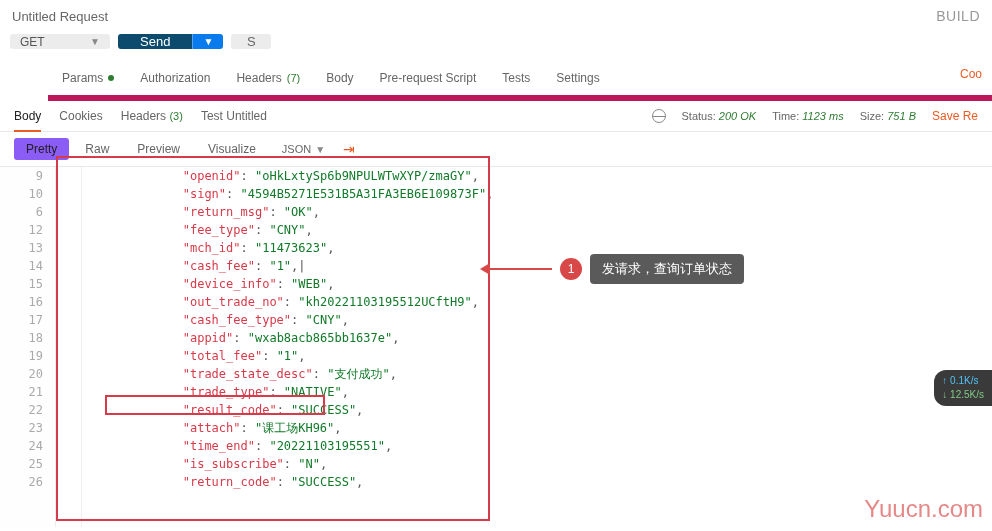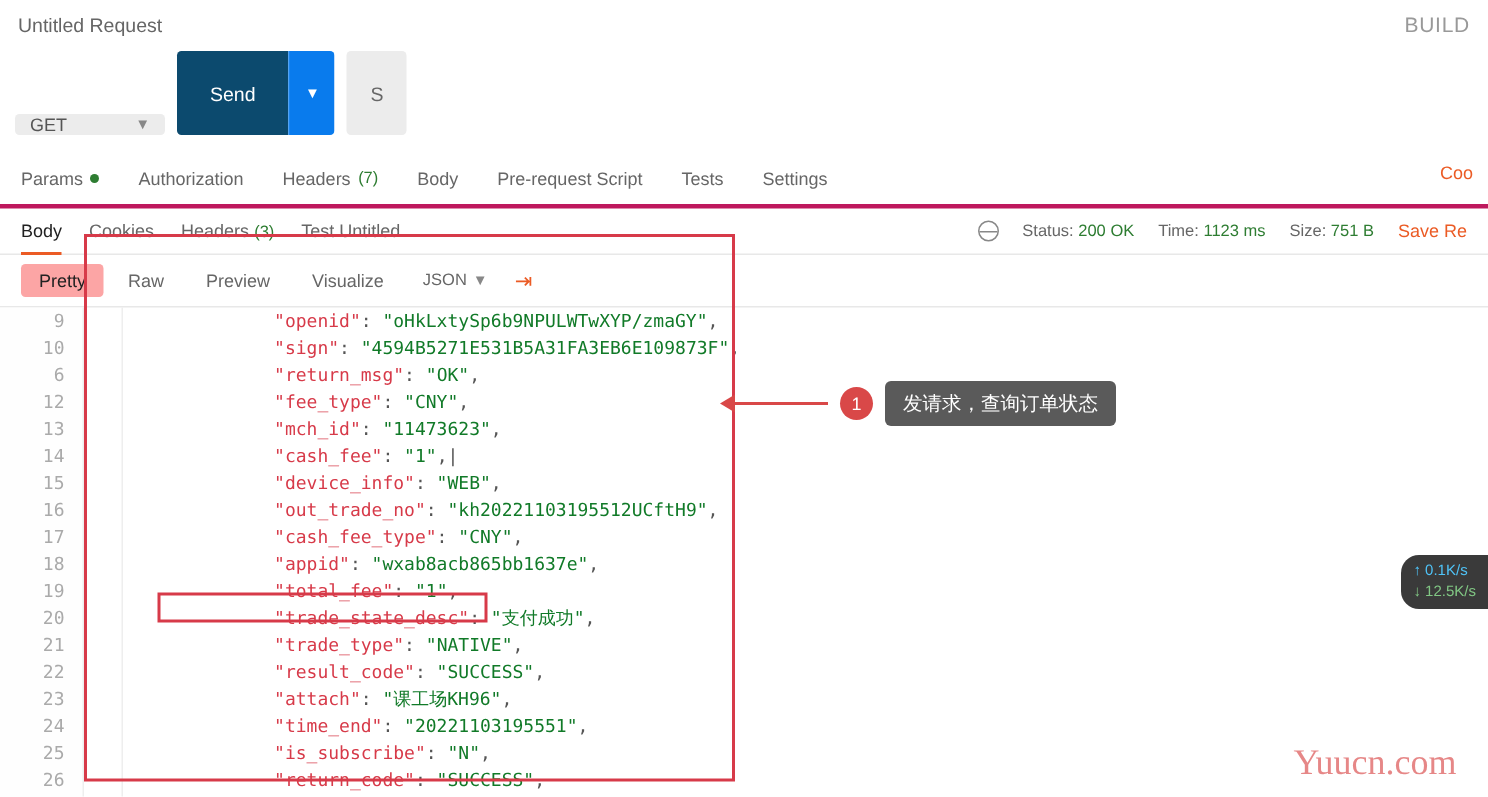--- a/index.html
+++ b/index.html
@@ -1,63 +1,63 @@
 <!DOCTYPE html>
 <html><head>
 <meta charset="utf-8">
 <style>
 * { margin: 0; padding: 0; box-sizing: border-box; }
 body { font-family: -apple-system, BlinkMacSystemFont, "Segoe UI", Arial, sans-serif; font-size: 12px; color: #212121; overflow: hidden; width: 992px; height: 531px; position: relative; background: #fff; }
 .header { display: flex; justify-content: space-between; align-items: center; padding: 8px 12px 6px; }
 .title { color: #666; font-size: 13px; }
 .build { color: #999; font-size: 14px; letter-spacing: 0.5px; margin-left: 13px; }
 .url-row { display: flex; gap: 8px; padding: 4px 10px 10px; align-items: stretch; }
-.method { display: flex; align-items: center; justify-content: space-between; background: #ececec; padding: 0 10px; width: 100px; border-radius: 3px; color: #555; font-size: 12px; margin-top: 42px; }
+.method { display: flex; align-items: center; justify-content: space-between; background: #ececec; padding: 0 10px; width: 100px; border-radius: 3px; color: #555; font-size: 12px; }
 .chev { color: #888; font-size: 10px; }
 .url-input { flex: 1; background: #ececec; border: 2px solid #d73a49; border-radius: 3px; padding: 0 14px; display: flex; align-items: center; color: #666; font-size: 13px; }
 .send-wrap { display: flex; }
 .send-btn { background: #0c4a6e; color: #fff; border: none; padding: 0 22px; font-size: 13px; border-radius: 3px 0 0 3px; font-weight: 500; }
 .send-drop { background: #097BED; color: #fff; border: none; border-left: 1px solid rgba(255,255,255,0.3); padding: 0 10px; border-radius: 0 3px 3px 0; font-size: 10px; }
 .extra-btn { width: 40px; background: #ececec; border-radius: 3px; display: flex; align-items: center; justify-content: center; color: #666; font-size: 13px; }
-.tabs { display: flex; gap: 26px; padding: 6px 14px 0; border-bottom: 3px solid #be185d; position: relative; }
+.tabs { display: flex; gap: 26px; padding: 6px 14px 0; border-bottom: 6px solid #be185d; position: relative; margin-left: 48px; }
 .tab { padding: 6px 0 10px; color: #666; font-size: 12px; cursor: pointer; display: flex; align-items: center; gap: 5px; }
 .dot { width: 6px; height: 6px; background: #2e7d32; border-radius: 50%; display: inline-block; }
 .pill { color: #2e7d32; font-size: 11px; }
 .cookies-link { position: absolute; right: 10px; top: 8px; color: #EB5B25; font-size: 12px; }
 .resp-row { display: flex; justify-content: space-between; align-items: center; padding: 8px 14px; border-bottom: 1px solid #e8e8e8; }
 .resp-left { display: flex; gap: 18px; color: #666; font-size: 12px; }
 .resp-left .active { color: #212121; border-bottom: 2px solid #EB5B25; padding-bottom: 6px; margin-bottom: -9px; }
 .resp-right { display: flex; gap: 16px; align-items: center; color: #666; font-size: 11px; }
-.green { color: #2e7d32; }
+.green { color: #2e7d32; font-style: italic; }
 .save { color: #EB5B25; font-size: 12px; }
 .globe { width: 14px; height: 14px; border: 1px solid #888; border-radius: 50%; position: relative; }
 .globe::before { content: ''; position: absolute; left: 0; right: 0; top: 50%; border-top: 1px solid #888; }
 .view-row { display: flex; gap: 4px; padding: 6px 14px; align-items: center; border-bottom: 1px solid #e8e8e8; }
 .view-btn { padding: 4px 12px; color: #666; font-size: 12px; border-radius: 3px; }
-.view-btn.active { background: #fca5a5; color: #212121; }
+.view-btn.active { background: #8b5cf6; color: #212121; }
 .json-sel { padding: 4px 10px; color: #666; font-size: 11px; display: flex; align-items: center; gap: 4px; }
 .search-ic { color: #EB5B25; font-size: 14px; margin-left: 4px; }
 .code-area { position: relative; display: flex; font-family: Consolas, Monaco, monospace; font-size: 12px; height: 360px; }
 .gutter { width: 56px; text-align: right; color: #aaa; padding-right: 12px; background: #fefefe; border-right: 1px solid #eee; }
 .gutter div { height: 18px; line-height: 18px; }
 .code { flex: 1; padding-left: 12px; position: relative; }
 .line { height: 18px; line-height: 18px; white-space: pre; }
 .fold-ruler { position: absolute; left: 0; top: 0; bottom: 0; width: 26px; border-right: 1px solid #eee; }
 .k { color: #d73a49; }
 .s { color: #117a28; }
 .p { color: #555; }
 .red-box { position: absolute; border: 2px solid #d73a49; pointer-events: none; }
 .box-code { left: 56px; top: 156px; width: 434px; height: 365px; }
 .box-field { left: 105px; top: 395px; width: 220px; height: 20px; }
 .annot { position: absolute; left: 482px; top: 254px; display: flex; align-items: center; }
 .arrow { width: 70px; height: 2px; background: #d94848; position: relative; }
 .arrow::before { content: ''; position: absolute; left: -8px; top: -5px; border: 6px solid transparent; border-right: 10px solid #d94848; }
 .num-badge { width: 22px; height: 22px; background: #d94848; color: #fff; border-radius: 50%; display: flex; align-items: center; justify-content: center; font-size: 12px; margin-left: 8px; }
 .annot-box { background: #5a5a5a; color: #fff; padding: 6px 12px; border-radius: 4px; font-size: 13px; margin-left: 8px; }
-.watermark { position: absolute; right: 21px; bottom: 8px; color: #d94848; font-size: 24px; font-family: Liberation Serif, serif; opacity: 0.65; }
+.watermark { position: absolute; right: 9px; bottom: 8px; color: #d94848; font-size: 24px; font-family: Liberation Sans, sans-serif; opacity: 0.65; }
 .net-stats { position: absolute; right: 0; top: 370px; background: #3a3a3a; color: #fff; border-radius: 12px 0 0 12px; padding: 4px 8px; font-size: 10px; line-height: 14px; }
 .up { color: #4fc3f7; }
 .down { color: #81c784; }
 </style>
 </head>
 <body>
 
 <div class="header">
   <div class="title">Untitled Request</div>
   <div class="build">BUILD</div>

